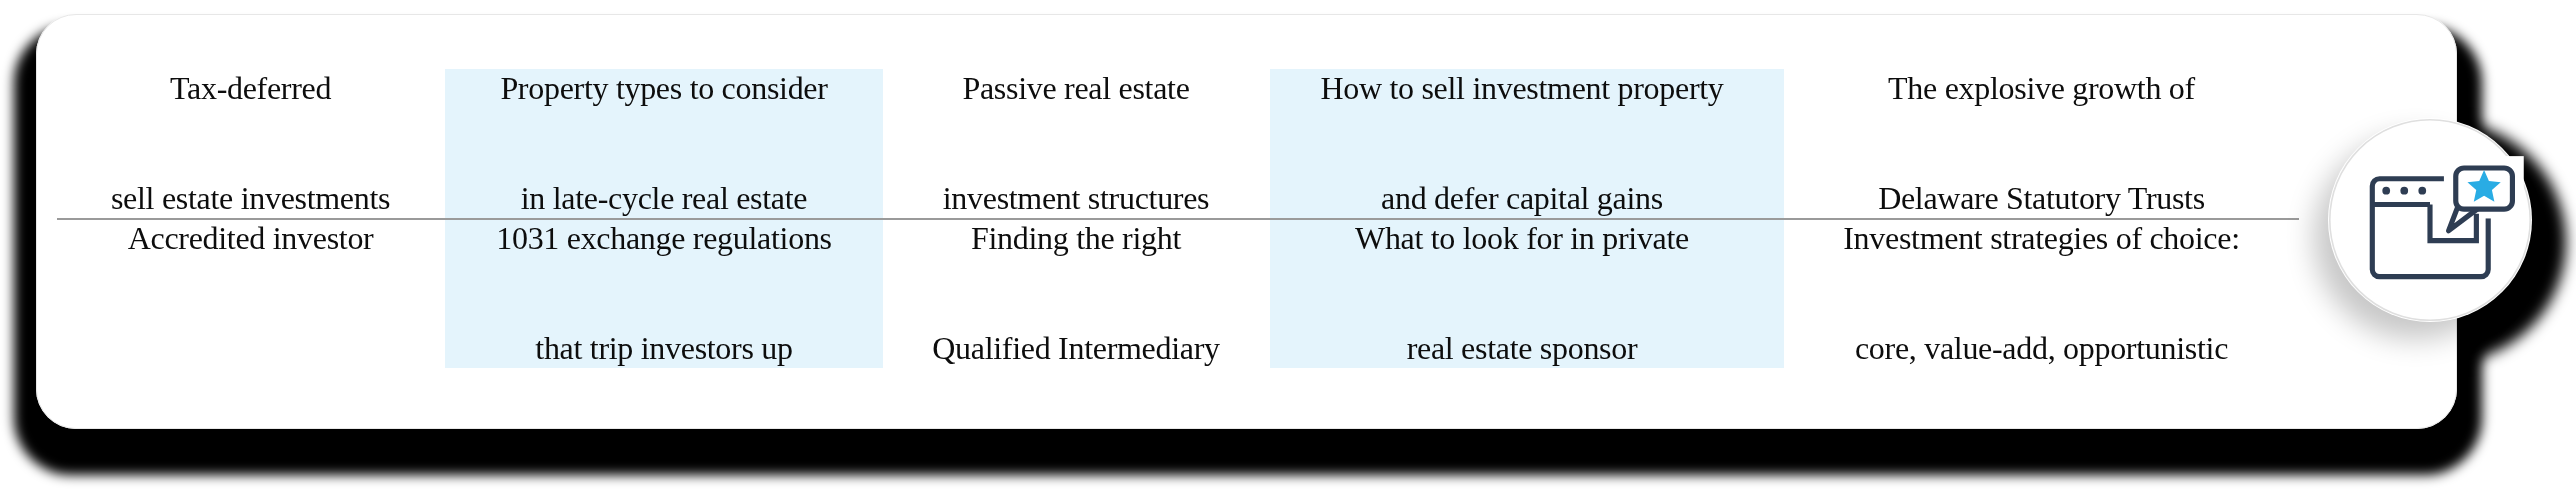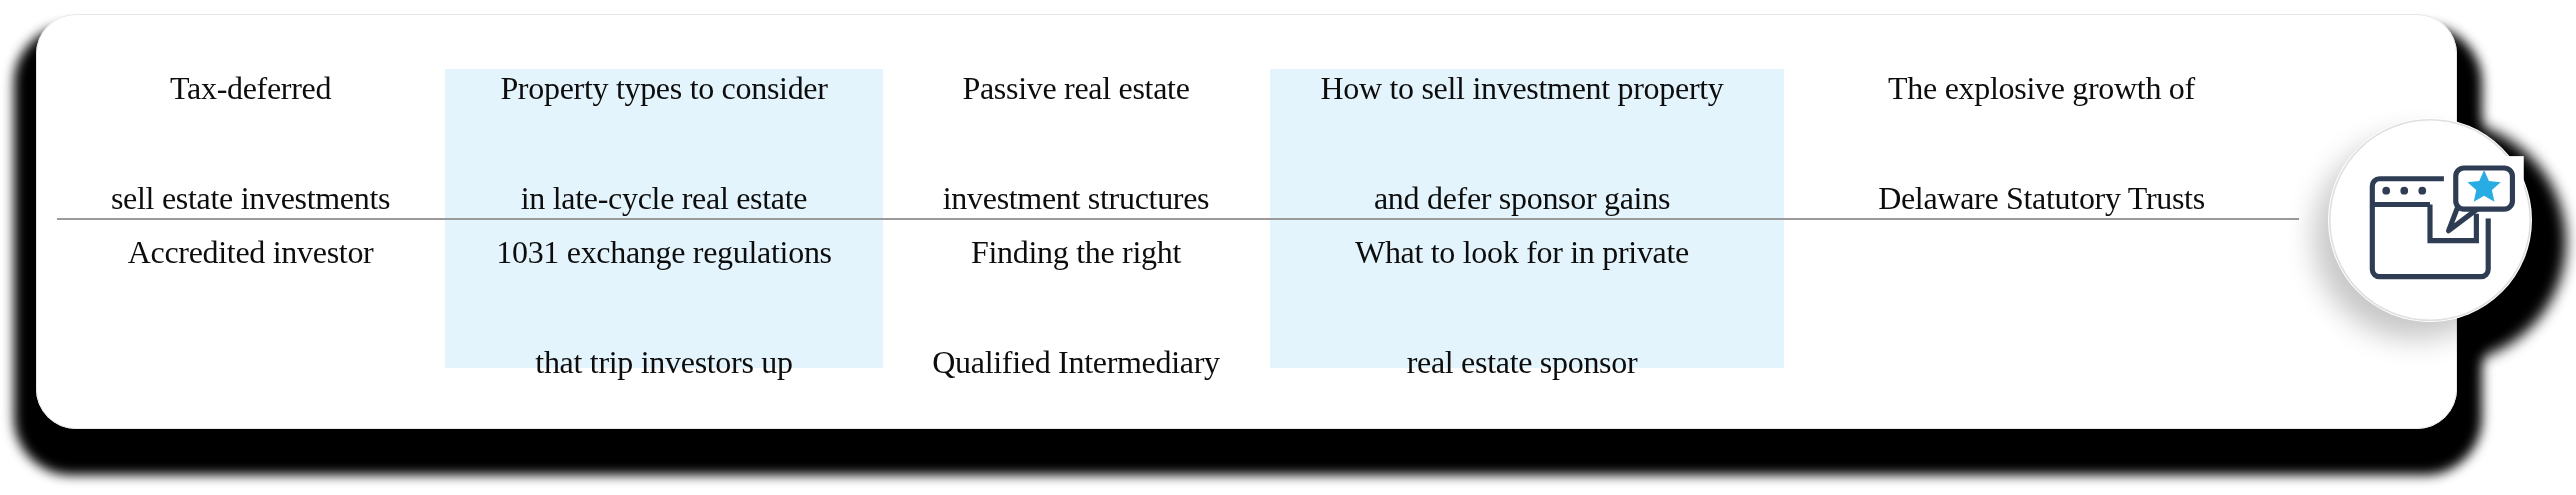--- a/index.html
+++ b/index.html
@@ -38,21 +38,21 @@
 
   .cell {
     position: absolute; display: flex; flex-direction: column;
     align-items: center; justify-content: space-between;
     font-size: 32px; line-height: 39px; letter-spacing: -0.3px;
     color: var(--text, #0d0d0d); text-align: center; white-space: nowrap;
     z-index: 2;
     font-family: Liberation Serif, serif;
   }
   .r1 { top: 55px; height: 149px; }
-  .r2 { top: 219px; height: 149px; }
+  .r2 { top: 205px; height: 149px; }
   .c1 { left: 20.6px;   width: 388px; }
   .c2 { left: 409px;  width: 438px; }
   .c3 { left: 846px; width: 388px; }
   .c4 { left: 1234px; width: 504px; }
   .c5 { left: 1748px; width: 515px; }
   .cell span { display: block; }
 
   .badge {
     position: absolute; left: 2328px; top: 118px; width: 204px; height: 204px;
     border-radius: 50%; background: #ffffff;
@@ -81,41 +81,45 @@
     <div class="cell r1 c2">
       <span>Property types to consider</span>
       <span>in late-cycle real estate</span>
     </div>
     <div class="cell r1 c3">
       <span>Passive real estate</span>
       <span>investment structures</span>
     </div>
     <div class="cell r1 c4">
       <span>How to sell investment property</span>
-      <span>and defer sponsor gains</span>
+      <span>and defer capital gains</span>
     </div>
     <div class="cell r1 c5">
       <span>The explosive growth of</span>
       <span>Delaware Statutory Trusts</span>
     </div>
 
     <div class="cell r2 c1">
       <span>Accredited investor</span>
     </div>
     <div class="cell r2 c2">
       <span>1031 exchange regulations</span>
       <span>that trip investors up</span>
     </div>
     <div class="cell r2 c4">
       <span>What to look for in private</span>
       <span>real estate sponsor</span>
     </div>
     <div class="cell r2 c3">
       <span>Finding the right</span>
       <span>Qualified Intermediary</span>
+    </div>
+    <div class="cell r2 c5">
+      <span>Investment strategies of choice:</span>
+      <span>core, value-add, opportunistic</span>
     </div>
   </div>
 
   <div class="badge">
     <svg viewBox="0 0 396 396">
 
       <circle cx="198" cy="198" r="194.5" fill="#ffffff" stroke="#dfdfdf" stroke-width="3"></circle>
       <g stroke="#2e3d53" stroke-width="10" fill="none">
 
         <rect x="86" y="118" width="225" height="190" rx="14" fill="#ffffff"></rect>

